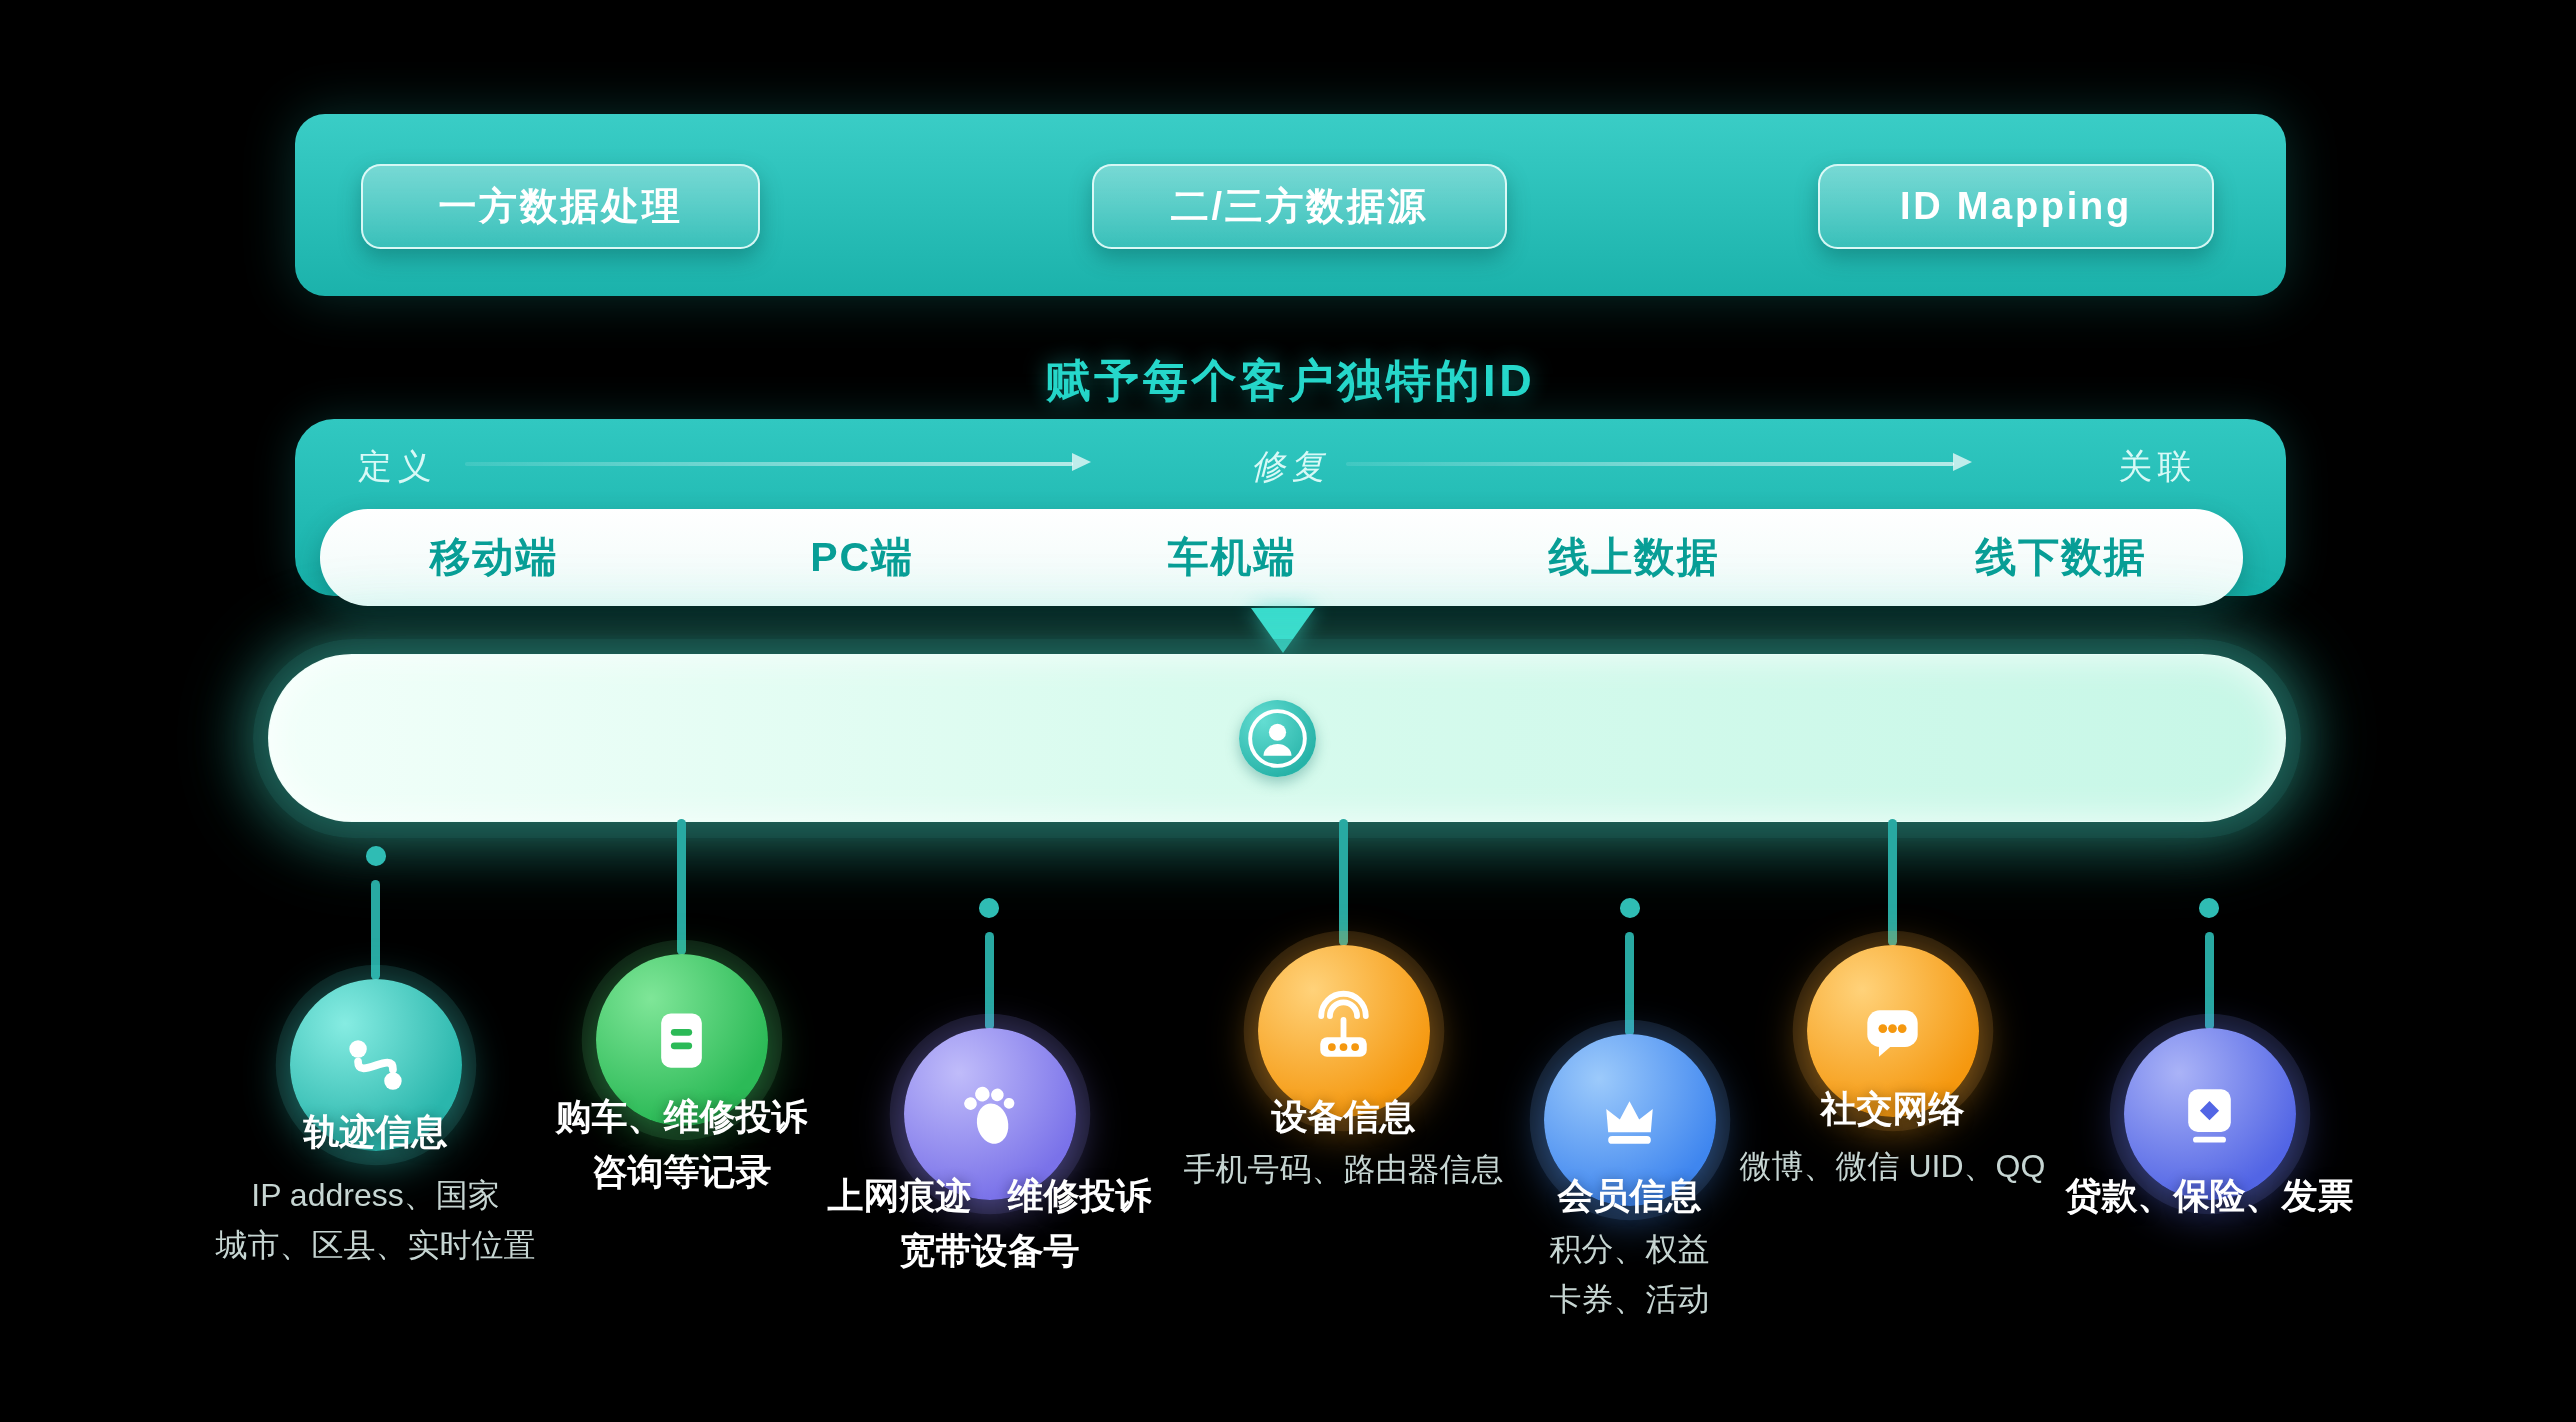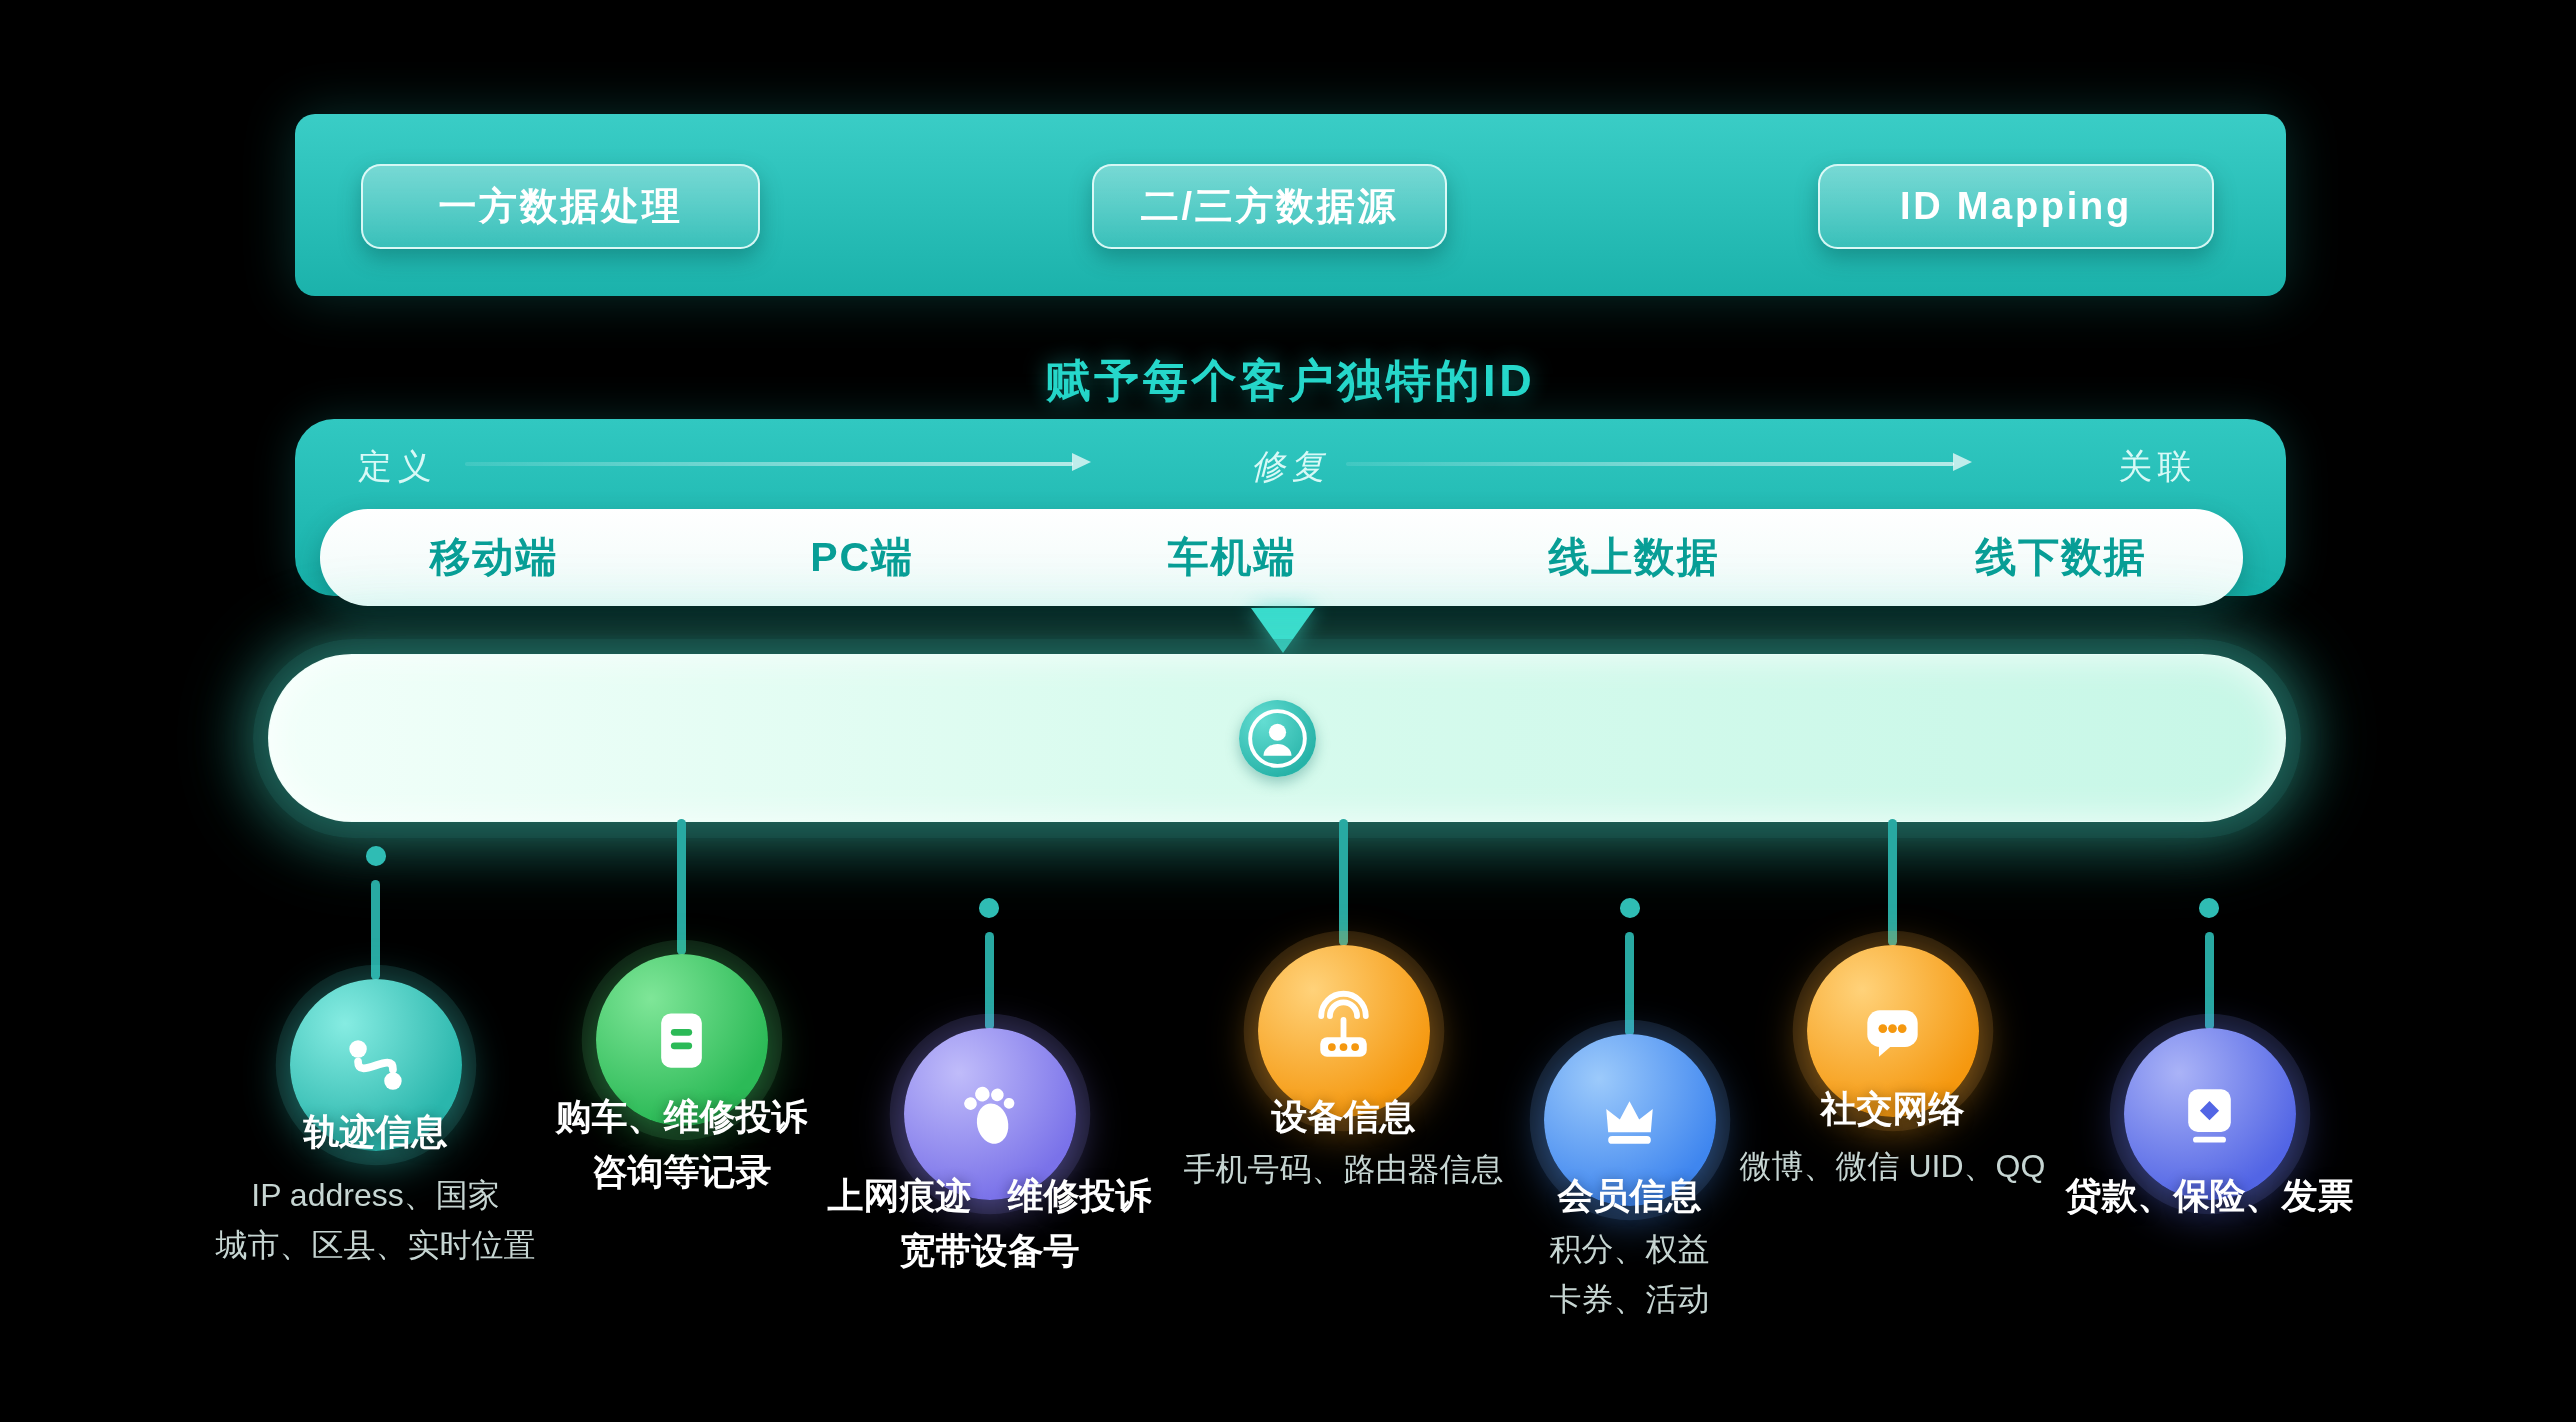--- a/index.html
+++ b/index.html
@@ -2,31 +2,31 @@
 <html style="font-size:14.3px"><head>
 <meta charset="utf-8">
 <style>
   * { margin:0; padding:0; box-sizing:border-box; }
   html, body { width:2576px; height:1422px; background:#000; }
   body { font-family:"Liberation Sans","DejaVu Sans",sans-serif; }
   .stage { position:relative; width:2576px; height:1422px; background:#000; overflow:hidden; }
   .abs { position:absolute; }
 
   
-  .top-bar { left:295px; top:114px; width:1991px; height:182px; border-radius:20px;
+  .top-bar { left:295px; top:114px; width:1991px; height:182px; border-radius:30px;
     background:linear-gradient(180deg,#3acdc6 0%,#1bb2ab 100%);
     box-shadow:0 0 54px rgba(35,190,180,0.25), 0 23px 54px rgba(0,0,0,0.55); }
   .pill-btn { position:absolute; top:50px; height:85px; border-radius:19.7px;
     background:linear-gradient(180deg, rgba(255,255,255,0.34), rgba(255,255,255,0.10));
     border:2.7px solid rgba(240,255,253,0.85);
     box-shadow:0 9px 21.5px rgba(0,70,66,0.35);
     display:flex; align-items:center; justify-content:center;
     color:#fff; font-size:38px; font-weight:bold; letter-spacing:2.7px; cursor:pointer; }
   .btn-1 { left:66px;  width:399px; }
-  .btn-2 { left:797px; width:355px; }
+  .btn-2 { left:797px; width:415px; }
   .btn-3 { left:1523px; width:396px; }
 
   
   .subtitle { left:295px; top:351px; width:1991px; text-align:center;
     color:#26d8cb; font-size:45px; font-weight:bold; letter-spacing:3.6px;
     text-shadow:0 0 23px rgba(38,216,203,0.45); }
 
   
   .id-band { left:295px; top:419px; width:1991px; height:177px; border-radius:39px;
     background:linear-gradient(180deg,#31c8c1,#17b0a9);

